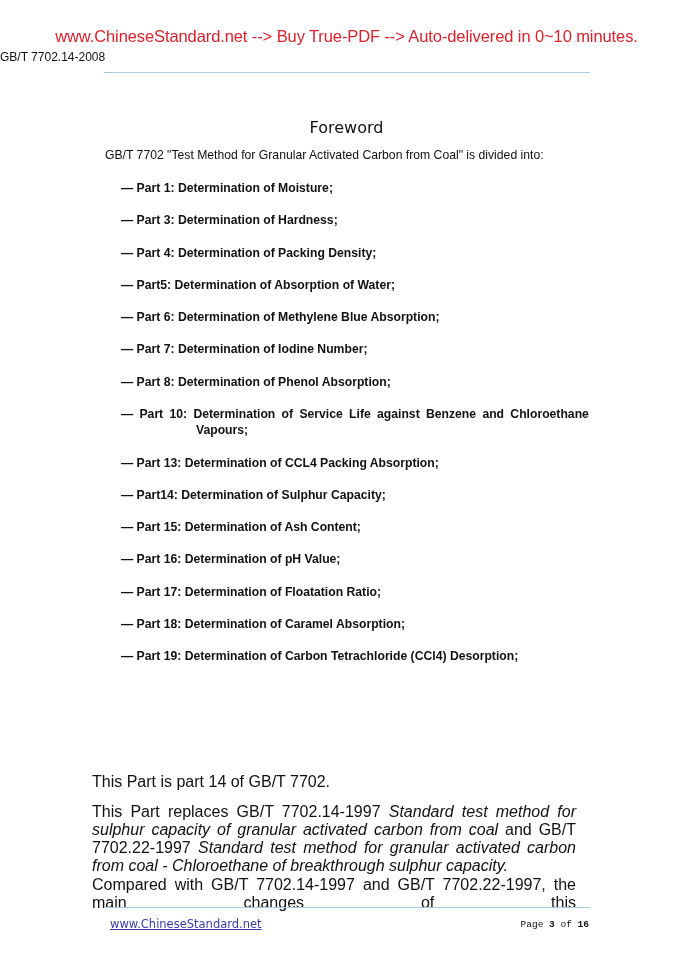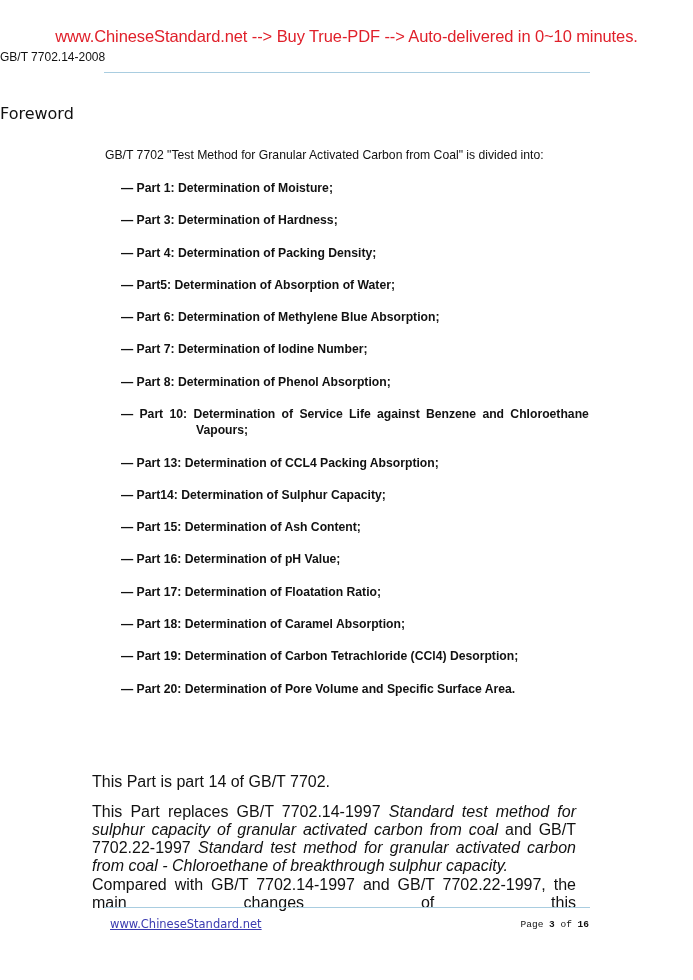--- a/index.html
+++ b/index.html
@@ -37,24 +37,24 @@
     .header-rule {
       position: absolute;
       top: 72px;
       left: 104px;
       width: 486px;
       height: 0;
       border-top: 1px solid #a9cde0;
     }
     .title {
       position: absolute;
-      top: 104px;
+      top: 118px;
       left: 0;
       width: 693px;
-      text-align: left;
+      text-align: center;
       font-family: "DejaVu Sans", sans-serif;
       font-size: 16px;
       color: #111;
     }
     .intro {
       position: absolute;
       top: 148px;
       left: 105px;
       font-size: 12.2px;
     }
@@ -160,21 +160,20 @@
     </div>
     <div class="cont">Vapours;</div>
   </li>
   <li>— Part 13: Determination of CCL4 Packing Absorption;</li>
   <li>— Part14: Determination of Sulphur Capacity;</li>
   <li>— Part 15: Determination of Ash Content;</li>
   <li>— Part 16: Determination of pH Value;</li>
   <li>— Part 17: Determination of Floatation Ratio;</li>
   <li>— Part 18: Determination of Caramel Absorption;</li>
   <li>— Part 19: Determination of Carbon Tetrachloride (CCl4) Desorption;</li>
-  <li>— Part 20: Determination of Pore Volume and Specific Surface Area.</li>
 </ul>
 
 <div class="para p1">This Part is part 14 of GB/T 7702.</div>
 
 <div class="para p2">
   <span>This Part replaces GB/T 7702.14-1997 </span><em>Standard test method for sulphur capacity of granular activated carbon from coal</em><span> and GB/T 7702.22-1997 </span><em>Standard test method for granular activated carbon from coal - Chloroethane of breakthrough sulphur capacity.</em>
 </div>
 
 <div class="para p3">Compared with GB/T 7702.14-1997 and GB/T 7702.22-1997, the main changes of this</div>
 

